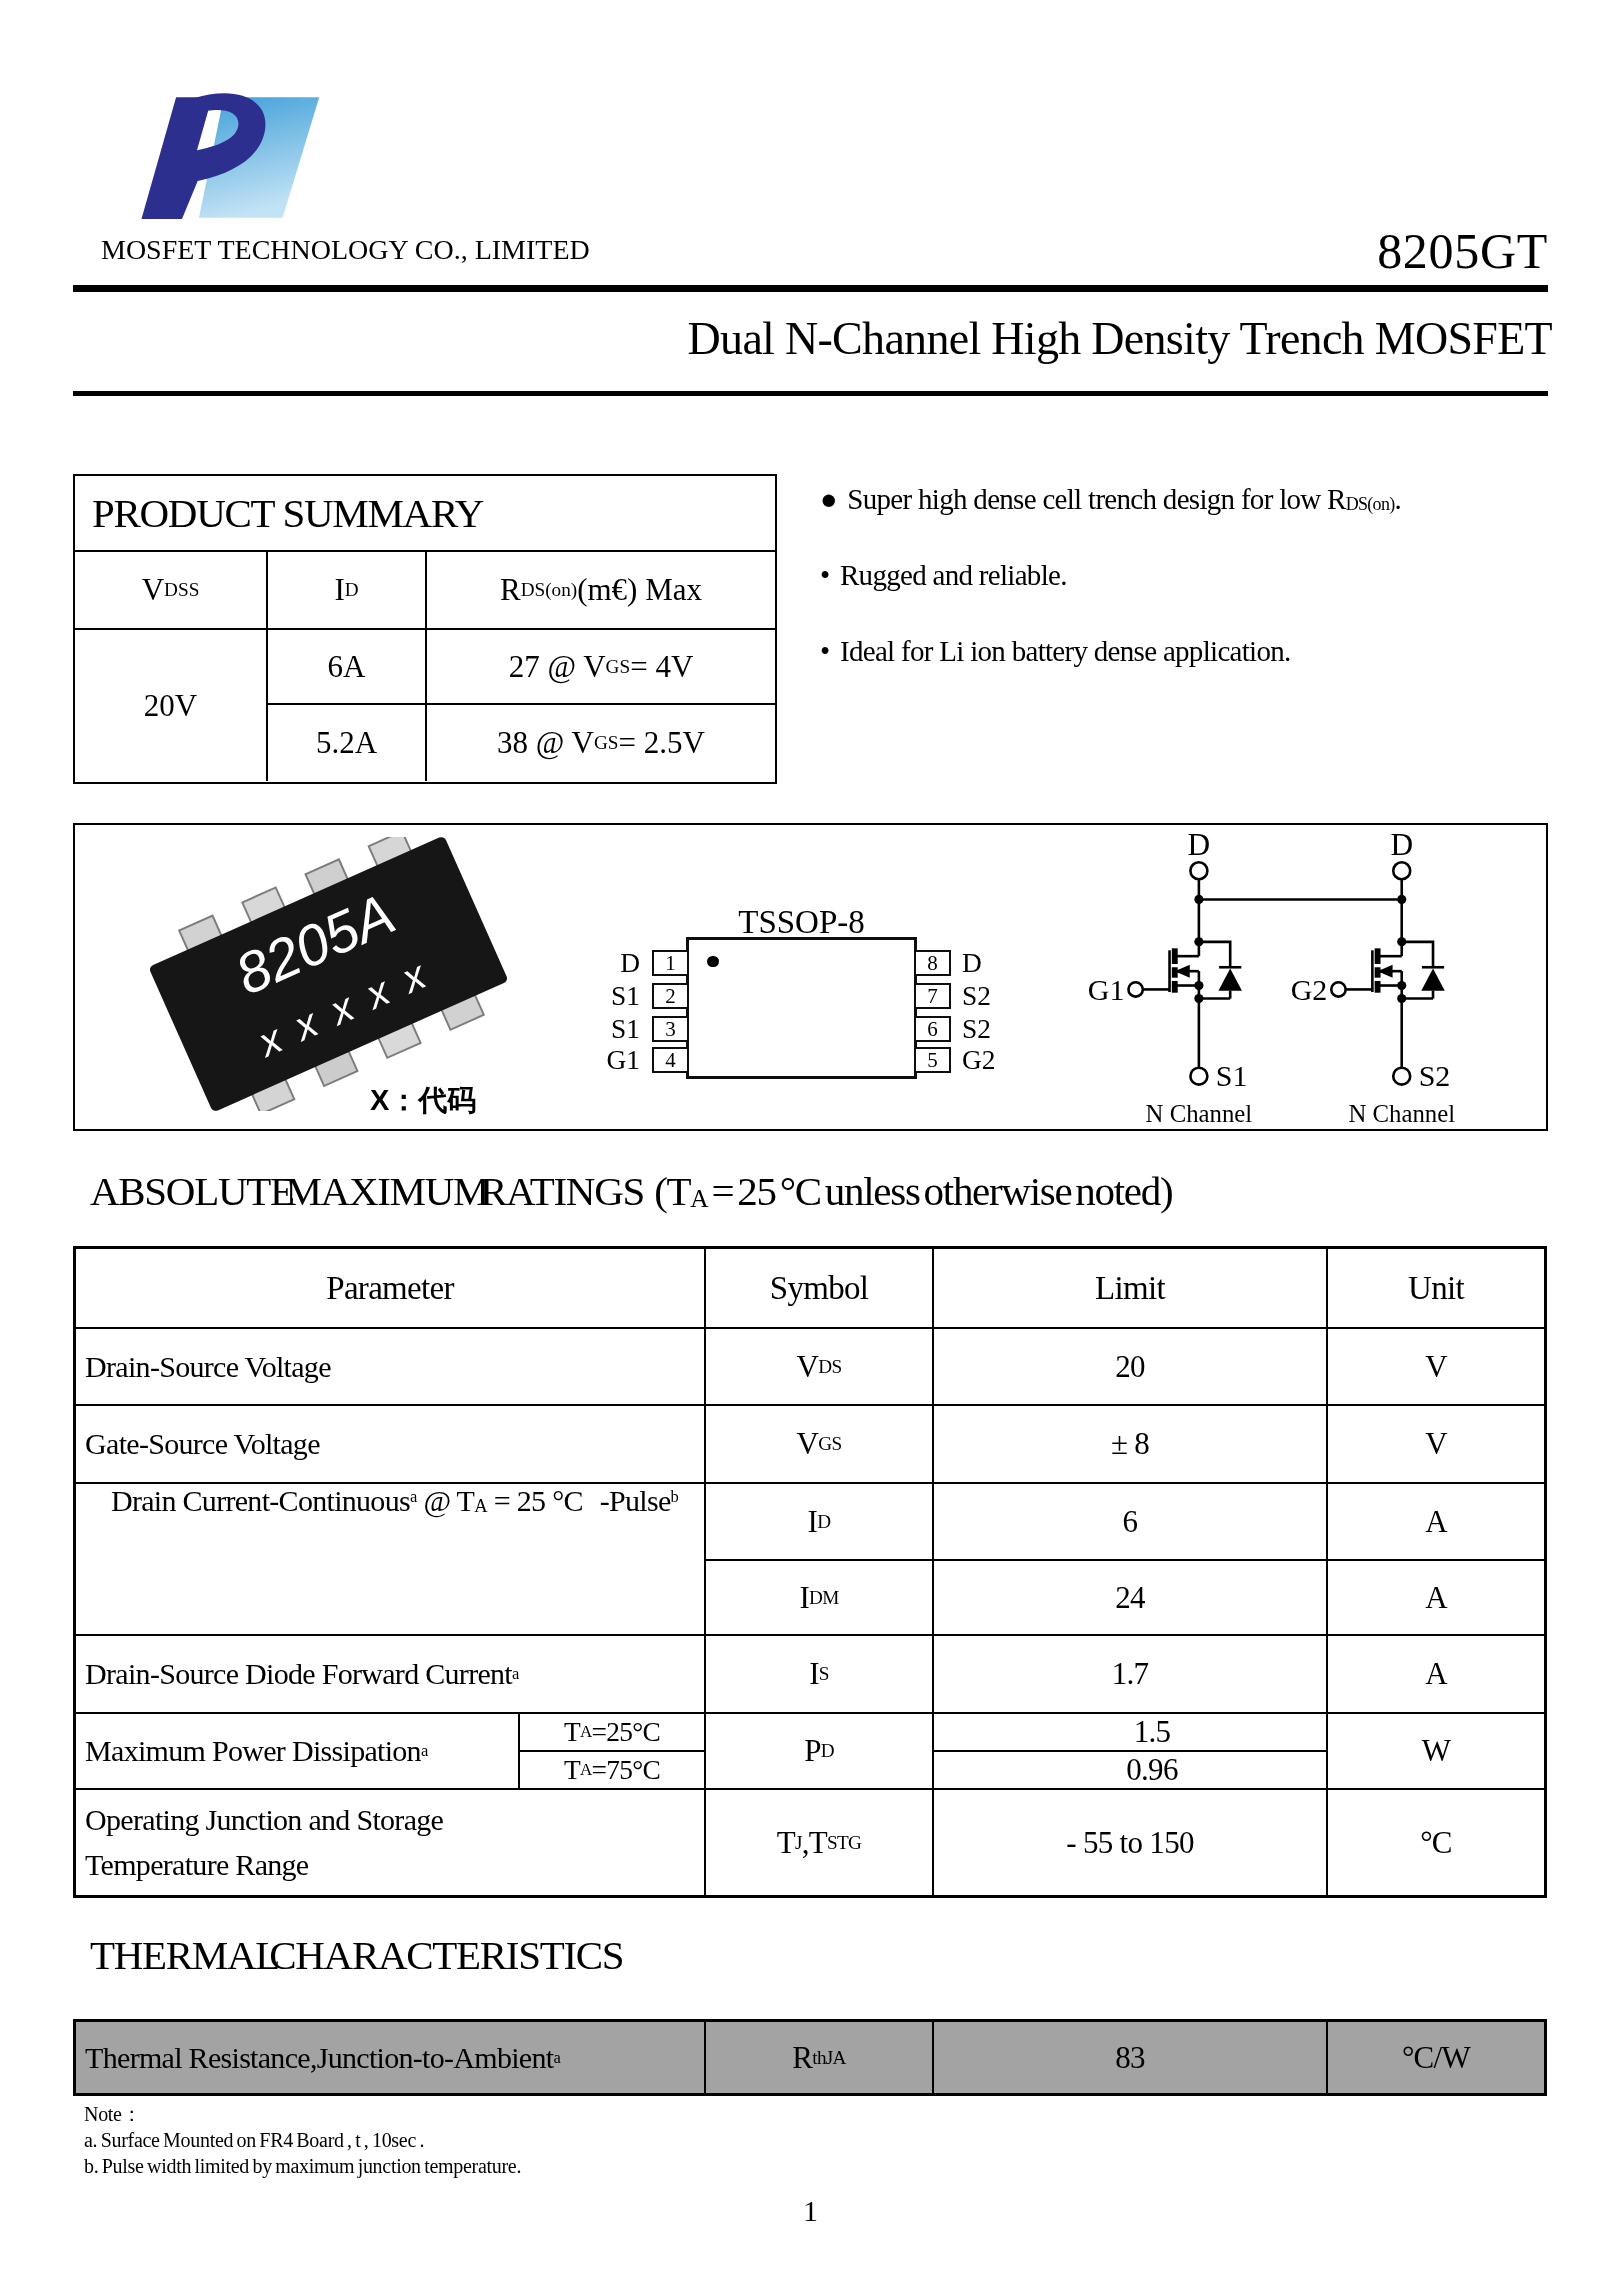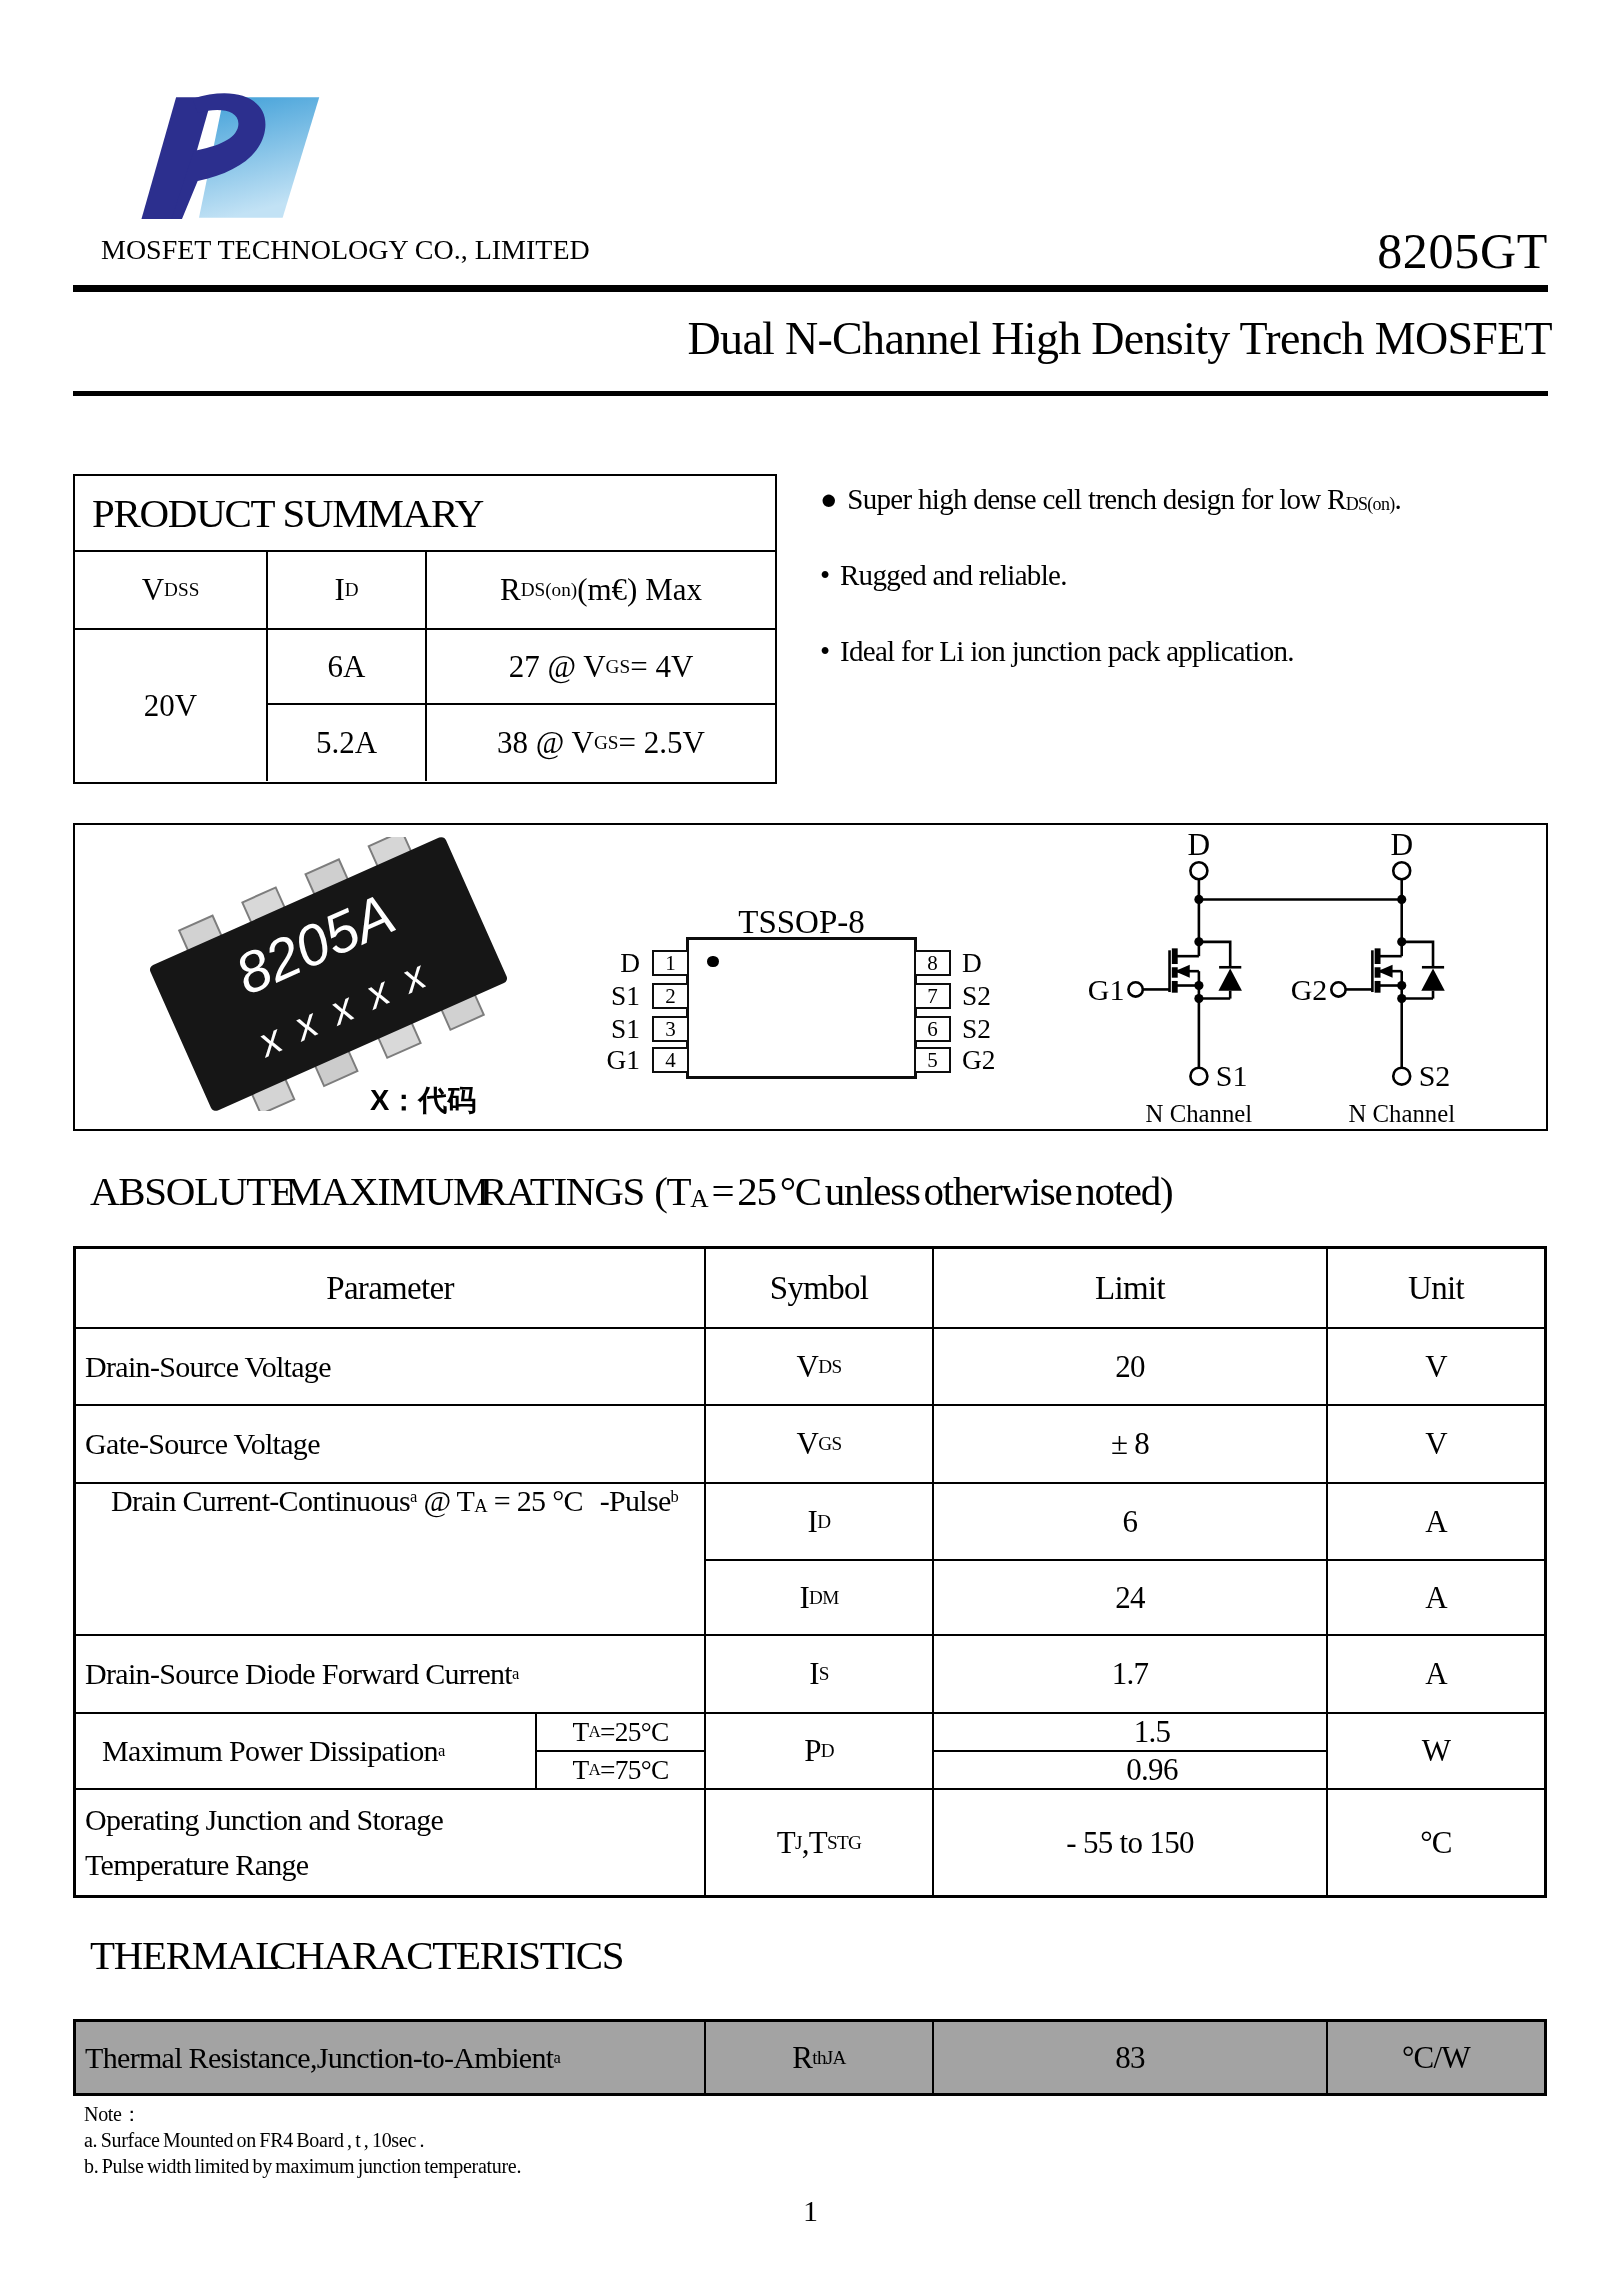--- a/index.html
+++ b/index.html
@@ -71,21 +71,21 @@
           border-left:2.6px solid #000; border-top:2.6px solid #000; letter-spacing:-0.7px; }
   .c1 { border-left:none; }
   .nt { border-top:none; }
   .hdr { font-size:33px; }
   .param { justify-content:flex-start; padding-left:9.1px; font-size:30px; text-align:left; }
   .param-2l { flex-direction:row; align-items:stretch; justify-content:center; gap:17px; padding-left:0; }
   .param-2l .ln1 { text-align:left; padding-left:9.1px; }
   .param-2l .ln2 { text-align:center; }
   .param-stack { flex-direction:column; align-items:flex-start; justify-content:center; gap:10.5px; }
   .comp { padding:0; align-items:stretch; justify-content:flex-start; }
-  .mpd-label { width:442px; display:flex; align-items:center; padding-left:9.1px; font-size:30px;margin-left:17px; }
+  .mpd-label { width:442px; display:flex; align-items:center; padding-left:9.1px; font-size:30px; }
   .mpd-sub { flex:1; border-left:2.6px solid #000; display:flex; flex-direction:column; }
   .mpd-sub > div { flex:1; display:flex; align-items:center; justify-content:center; font-size:27.4px; }
   .mpd-sub > div + div { border-top:2.6px solid #000; }
   .split-v { padding:0; flex-direction:column; align-items:stretch; }
   .split-v > div { flex:1; display:flex; align-items:center; justify-content:center;padding-left:44px; }
   .split-v > div + div { border-top:2.6px solid #000; }
 
   
   .notes { position:absolute; left:84px; top:2102px; font-size:20px; letter-spacing:-0.3px;
            word-spacing:-1.3px; line-height:1.2; }
@@ -151,21 +151,21 @@
     <div class="feat-item">
       <span class="bullet">●</span>
       <span><span>Super high dense cell trench design for low R</span><sub>DS(on)</sub><span>.</span></span>
     </div>
     <div class="feat-item">
       <span class="bullet">•</span>
       <span><span>Rugged and reliable.</span></span>
     </div>
     <div class="feat-item">
       <span class="bullet">•</span>
-      <span><span>Ideal for Li ion junction pack application.</span></span>
+      <span><span>Ideal for Li ion battery dense application.</span></span>
     </div>
   </div>
 
   <div class="pkg-box">
 
     <svg class="chip-svg" viewBox="0 0 620 420">
       <g transform="rotate(-24 310 210)">
         <rect x="128" y="56" width="56" height="40" fill="#d2d2d2" stroke="#7d7d7d" stroke-width="3"></rect>
         <rect x="234" y="56" width="56" height="40" fill="#d8d8d8" stroke="#7d7d7d" stroke-width="3"></rect>
         <rect x="340" y="56" width="56" height="40" fill="#cfcfcf" stroke="#7d7d7d" stroke-width="3"></rect>

